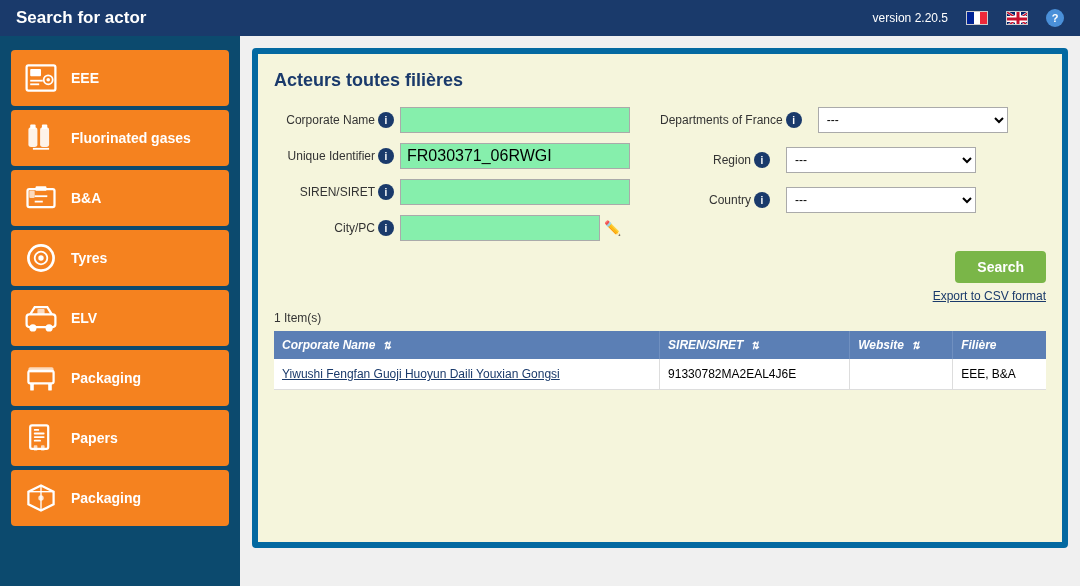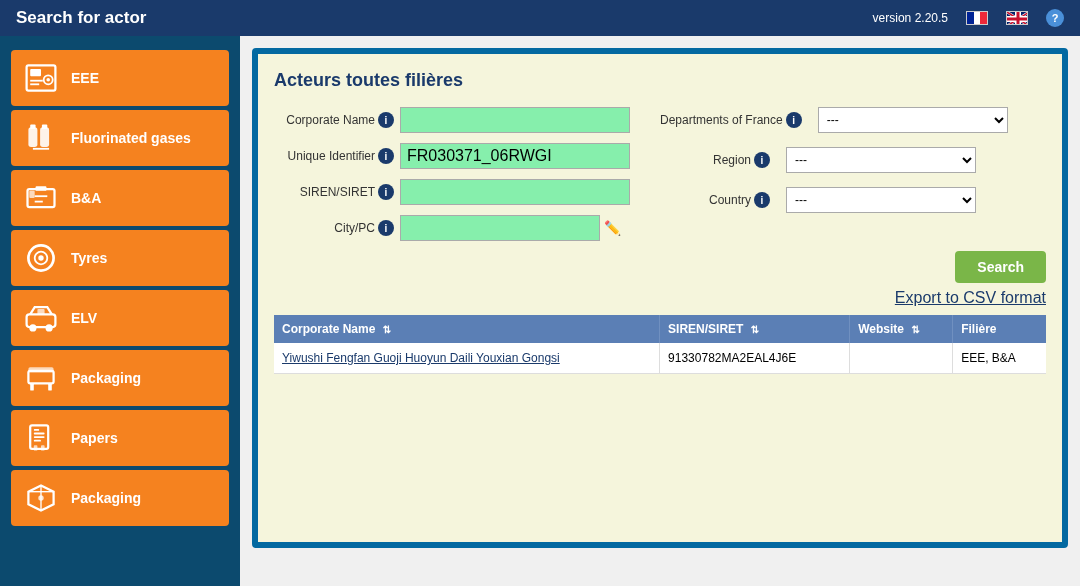--- a/index.html
+++ b/index.html
@@ -220,21 +220,21 @@
 
     
     .export-row {
       display: flex;
       justify-content: flex-end;
       margin-bottom: 8px;
     }
     .export-link {
       color: #1a3a6b;
       text-decoration: underline;
-      font-size: 16px;
+      font-size: 12px;
       cursor: pointer;
     }
 
     
     .results-count {
       font-size: 12px;
       margin-bottom: 6px;
       color: #333;
     }
     .results-table {
@@ -245,20 +245,21 @@
     .results-table thead tr {
       background: #5b7fb5;
       color: #fff;
     }
     .results-table th {
       padding: 7px 8px;
       text-align: left;
       border-right: 1px solid #7090c0;
       font-weight: bold;
       white-space: nowrap;
+      font-style: italic;
     }
     .results-table th:last-child { border-right: none; }
     .sort-icon {
       display: inline-block;
       font-size: 10px;
       margin-left: 4px;
     }
     .results-table tbody tr {
       background: #fff;
     }
@@ -492,20 +493,21 @@
       </div>
 
       <div class="search-btn-row">
         <button class="search-btn">Search</button>
       </div>
 
       <div class="export-row">
         <span class="export-link">Export to CSV format</span>
       </div>
 
+      <div class="results-count">1 Item(s)</div>
 
       <table class="results-table">
         <thead>
           <tr>
             <th>
               <span>Corporate Name</span>
               <span class="sort-icon">⇅</span>
             </th>
             <th>
               <span>SIREN/SIRET</span>

